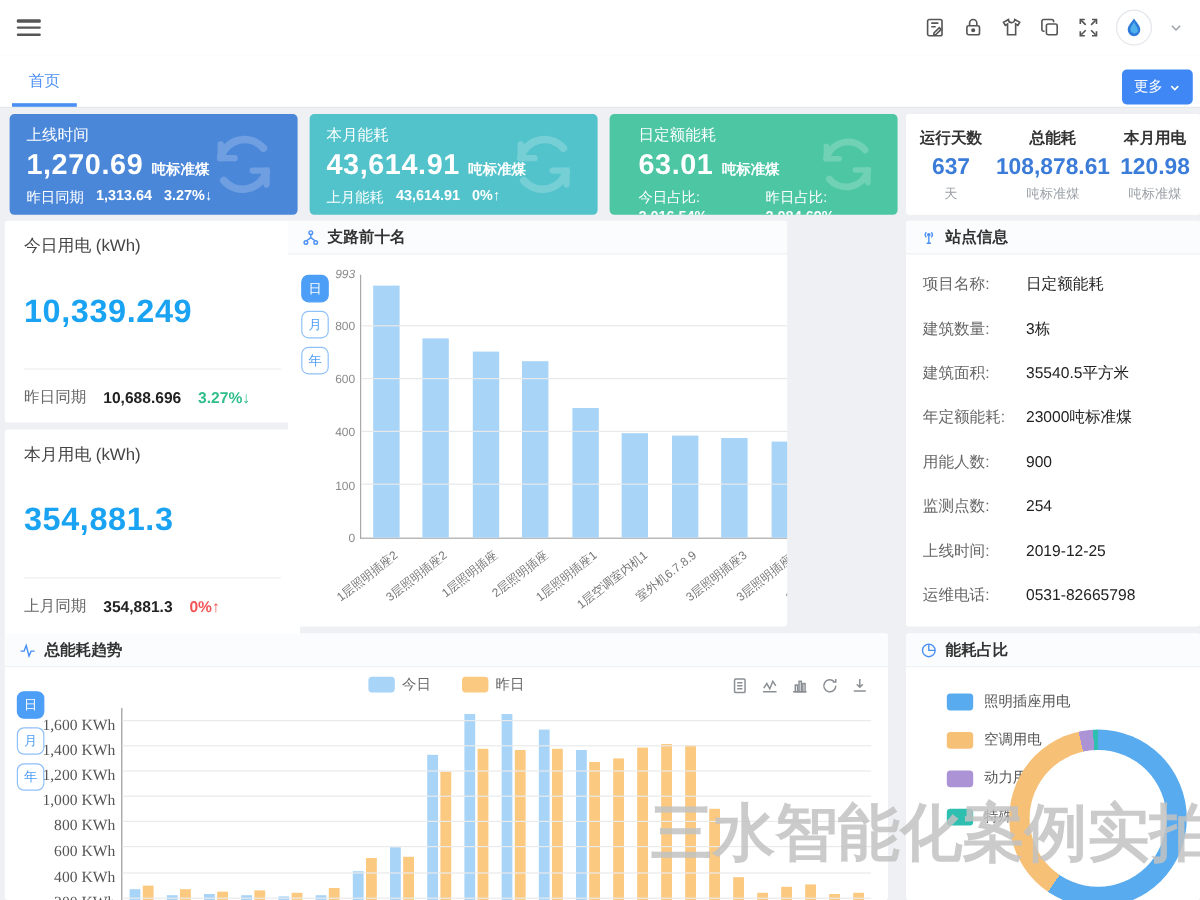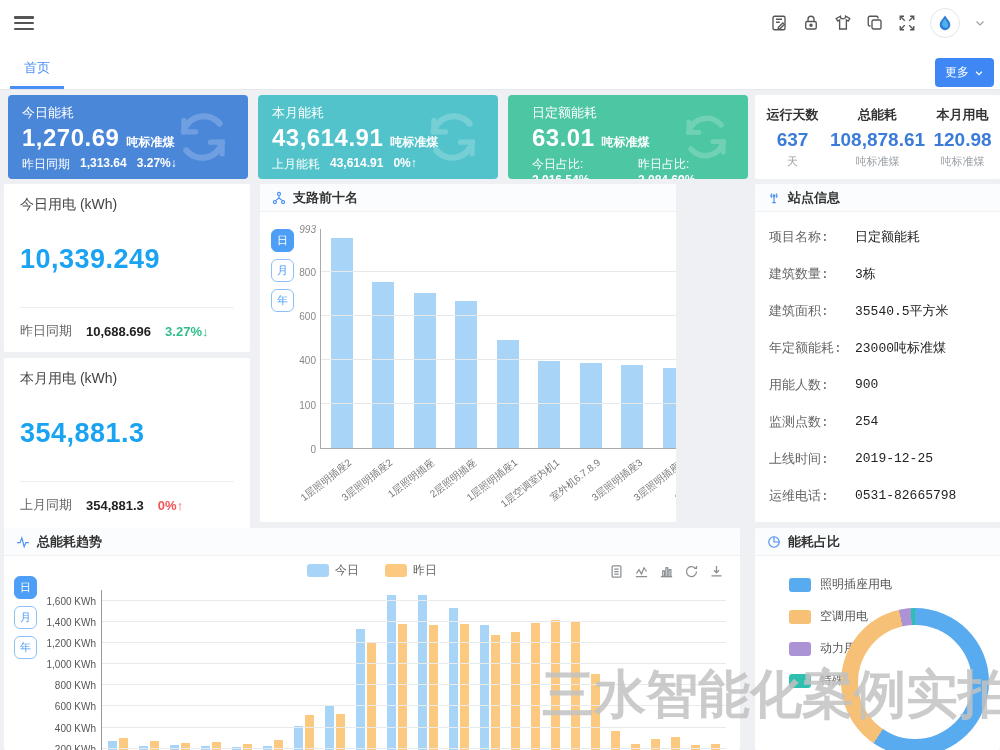--- a/index.html
+++ b/index.html
@@ -58,45 +58,45 @@
   .usage .delta-up { color:#f25555; font-weight:700; }
   .usage1 { left:4px; top:184px; width:246px; height:168px; }
   .usage2 { left:4px; top:358px; width:246px; height:196px; }
 
   
   .period-col { position:absolute; display:flex; flex-direction:column; gap:7px; }
   .pbtn { width:23px; height:23px; border-radius:6px; font-size:11px; display:flex; align-items:center; justify-content:center; border:1px solid #8fc1f8; color:#4d9ef7; background:#fff; cursor:pointer; }
   .pbtn.active { background:#4d9ef7; border-color:#4d9ef7; color:#fff; }
 
   
-  .branch { left:260px; top:184px; width:416px; height:338px; }
+  .branch { left:240px; top:184px; width:416px; height:338px; }
   .branch .plot { position:absolute; left:60px; top:45px; width:416px; height:220px; border-left:1px solid #aaa; border-bottom:1px solid #aaa; }
   .branch .grid { position:absolute; left:0; right:0; height:1px; background:#e7e8ea; }
   .branch .ytick { position:absolute; width:52px; text-align:right; font-size:10px; color:#888; left:4px; }
   .branch .bars { position:absolute; inset:0; display:flex; justify-content:space-around; align-items:flex-end; }
   .branch .bar { width:22px; background:#a8d4f8; }
   .branch .xlbl { position:absolute; font-size:10px; color:#777; white-space:nowrap; transform:translateX(-100%) rotate(-38deg); transform-origin:right top; }
 
   
   .site { left:755px; top:184px; width:245px; height:338px; }
   .site .rows { padding:6px 14px 0; }
-  .site .row { display:flex; height:37px; align-items:center; font-size:13px;font-family:Liberation Mono, monospace; }
+  .site .row { display:flex; height:37px; align-items:center; font-size:13px; }
   .site .row .lbl { width:86px; color:#666; }
   .site .row .val { color:#222; }
 
   
   .trend { left:4px; top:528px; width:736px; height:222px; }
   .trend .legend { position:absolute; top:34px; left:50%; transform:translateX(-50%); display:flex; gap:26px; }
   .trend .legend .item { display:flex; align-items:center; gap:6px; font-size:12px; color:#666; cursor:pointer; }
   .trend .legend .sw { width:22px; height:13px; border-radius:3px; }
   .trend .toolbar { position:absolute; right:16px; top:36px; display:flex; gap:10px; color:#8a8f94; }
   .trend .toolbar svg { cursor:pointer; }
   .trend .plot { position:absolute; left:97px; top:62px; width:625px; height:180px; border-left:1px solid #999; }
   .trend .grid { position:absolute; left:0; right:0; height:1px; background:#e9eaec; }
-  .trend .ylbl { position:absolute; width:88px; text-align:right; font-size:10px; color:#555; left:4px; }
+  .trend .ylbl { position:absolute; width:88px; text-align:right; font-size:13px; color:#555; left:4px;font-family:Liberation Serif, serif; }
   .trend .groups { position:absolute; left:0; right:0; top:0; height:180px; display:flex; justify-content:space-around; align-items:flex-end; }
   .trend .grp { display:flex; align-items:flex-end; gap:2px; height:100%; }
   .trend .b { width:9px; }
 
   
   .donut { left:755px; top:528px; width:245px; height:222px; }
   .donut .legend { position:absolute; left:34px; top:48px; display:flex; flex-direction:column; gap:15px; }
   .donut .legend .item { display:flex; align-items:center; gap:9px; font-size:12px; color:#555; cursor:pointer; }
   .donut .legend .sw { width:22px; height:14px; border-radius:3px; }
   .donut .ring { position:absolute; left:86px; top:80px; width:148px; height:148px; border-radius:50%; }
@@ -152,21 +152,21 @@
   <div class="tab active">首页</div>
   <button class="more-btn">
     <span>更多</span>
     <svg width="10" height="10" viewBox="0 0 24 24" fill="none" stroke="#fff" stroke-width="3">
         <path d="M5 9l7 7 7-7"></path>
       </svg>
   </button>
 </div>
 
 <div class="kpi kpi1">
-  <div class="t">今日能耗</div>
+  <div class="t">上线时间</div>
   <div class="v-row">
       <span class="v">1,270.69</span>
       <span class="u">吨标准煤</span>
     </div>
   <div class="sub">
       <span class="lbl">昨日同期</span>
       <span>1,313.64</span>
       <span>3.27%↓</span>
     </div>
   <svg class="recycle" width="62" height="62" viewBox="0 0 24 24" fill="none" stroke="#fff" stroke-width="2.4" stroke-linecap="round">

